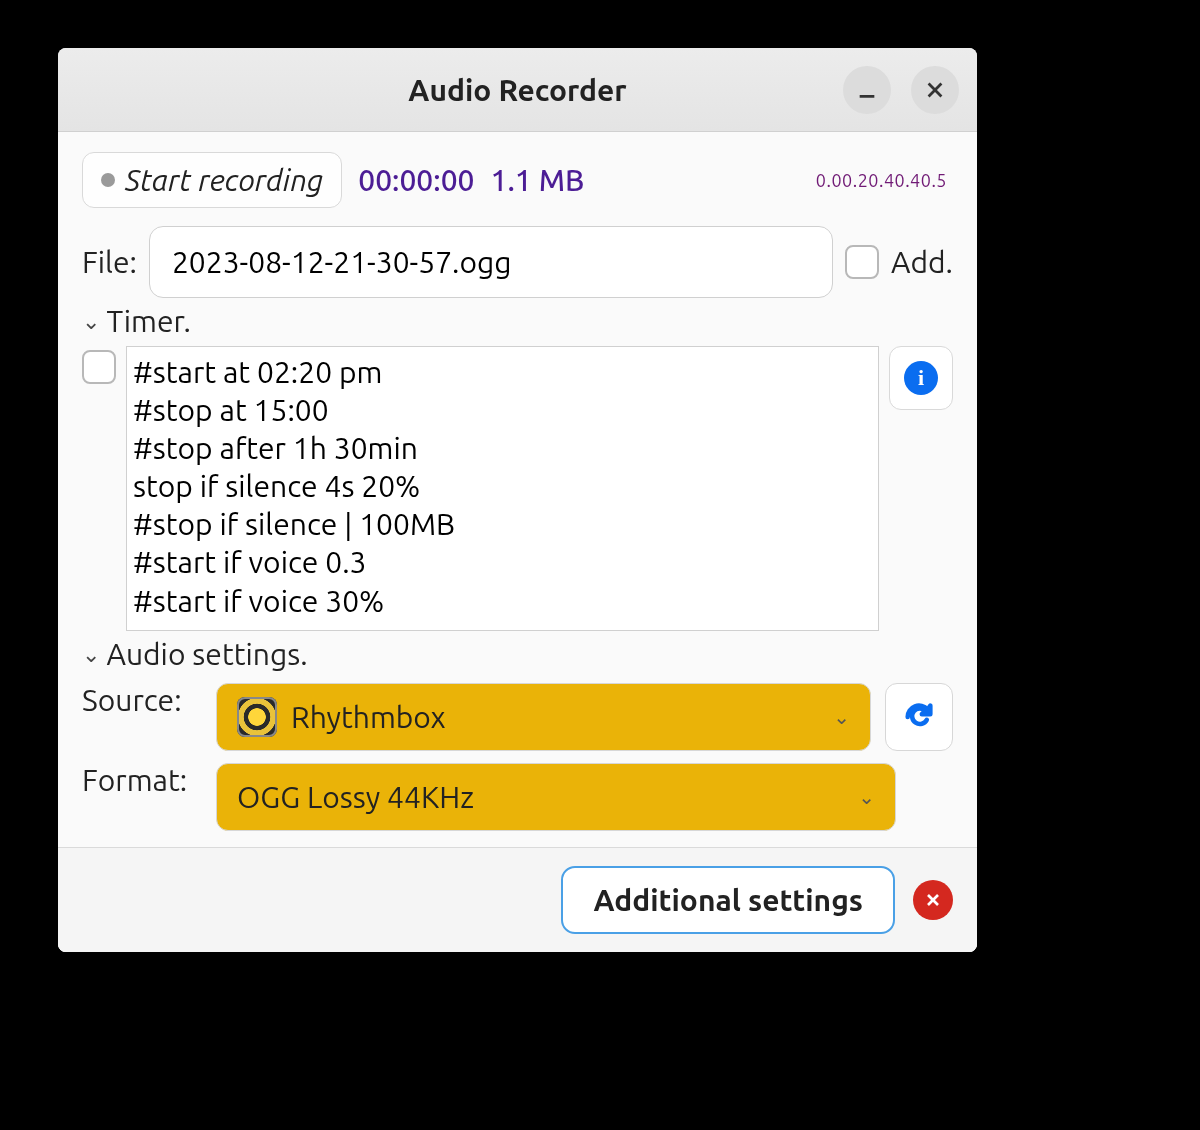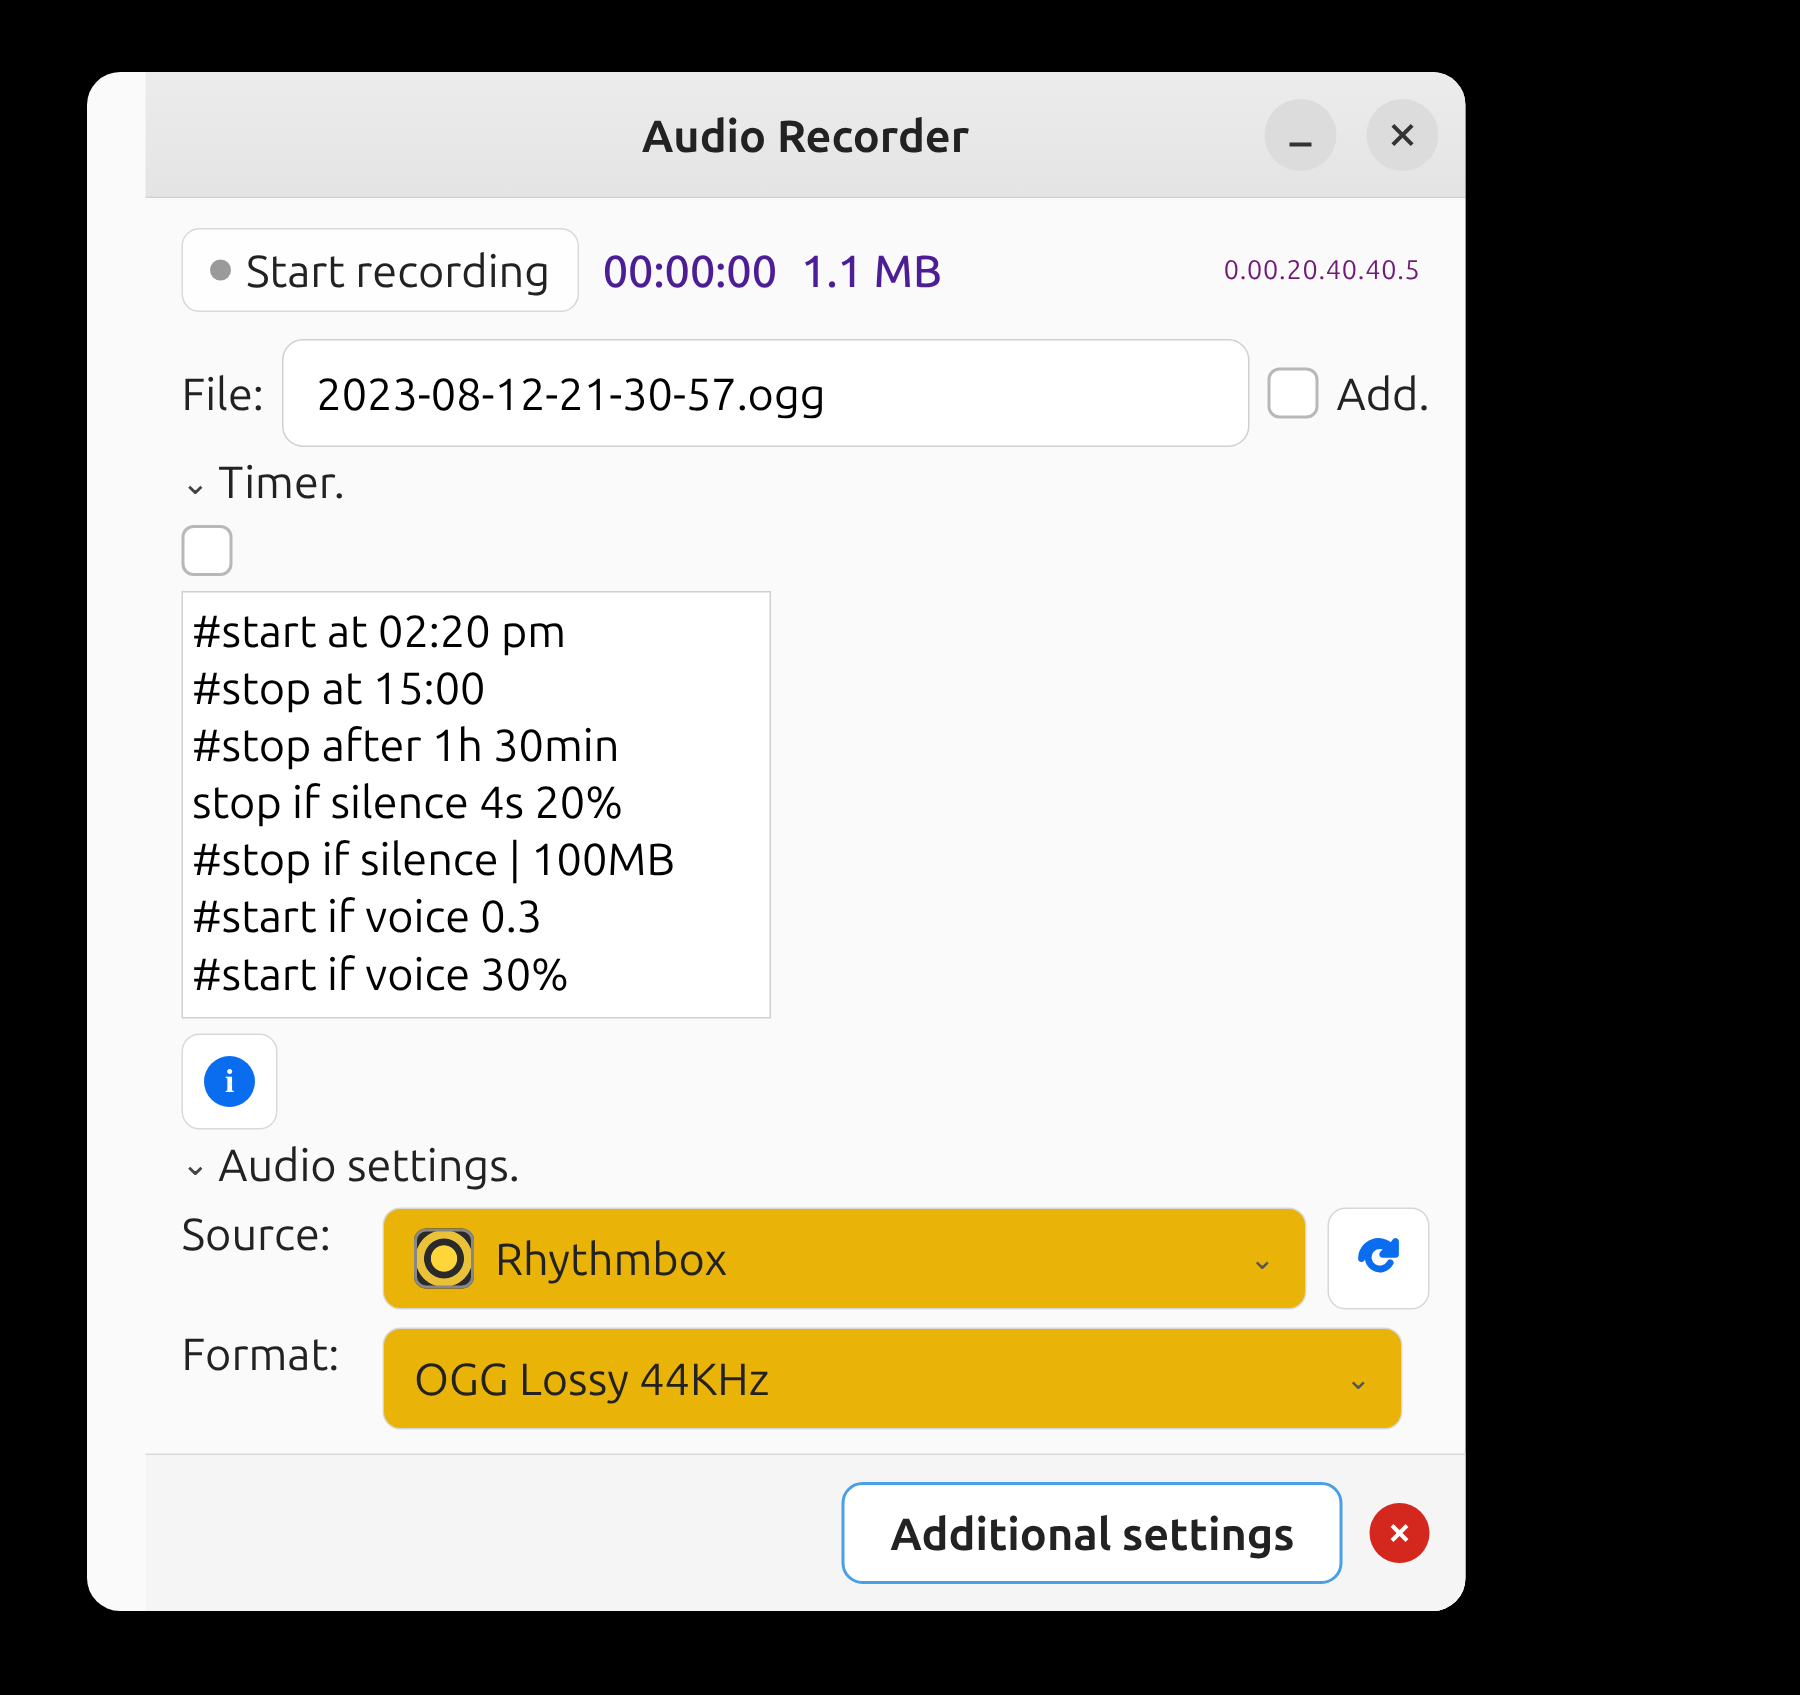--- a/index.html
+++ b/index.html
@@ -13,24 +13,23 @@
     width: 1200px;
     height: 1130px;
     overflow: hidden;
   }
   .window {
     position: absolute;
     left: 58px;
     top: 48px;
     width: 919px;
     background: #fafafa;
-    border-radius: 22px;
+    border-radius: 8px;
     box-shadow: 0 12px 40px rgba(0,0,0,0.5);
     overflow: hidden;
-    padding-left: 39px;
   }
   
   .titlebar {
     display: flex;
     align-items: center;
     justify-content: center;
     position: relative;
     height: 84px;
     background: linear-gradient(#ececec, #e4e4e4);
     border-bottom: 1px solid #d0d0d0;
@@ -81,20 +80,21 @@
   .rec-btn {
     display: flex;
     align-items: center;
     gap: 10px;
     padding: 10px 18px;
     background: #fefefe;
     border: 1px solid #d9d9d9;
     border-radius: 12px;
     font-size: 30px;
     cursor: pointer;
+    font-style: italic;
   }
   .dot-gray {
     width: 14px; height: 14px; border-radius: 50%;
     background: #9a9a9a;
   }
   .time, .size {
     color: #4c1d95;
     font-size: 30px;
     font-weight: 500;
   }
@@ -148,21 +148,20 @@
     transform: rotate(0deg);
     font-size: 22px;
     color: #444;
   }
 
   
   .timer-row {
     display: flex;
     align-items: flex-start;
     gap: 10px;
-    flex-direction: column;
   }
   .timer-check-wrap {
     padding-top: 4px;
   }
   .timer-text {
     flex: 1;
     min-height: 280px;
     border: 1px solid #d0d0d0;
     background: #fff;
     padding: 6px 10px 10px 6px;

